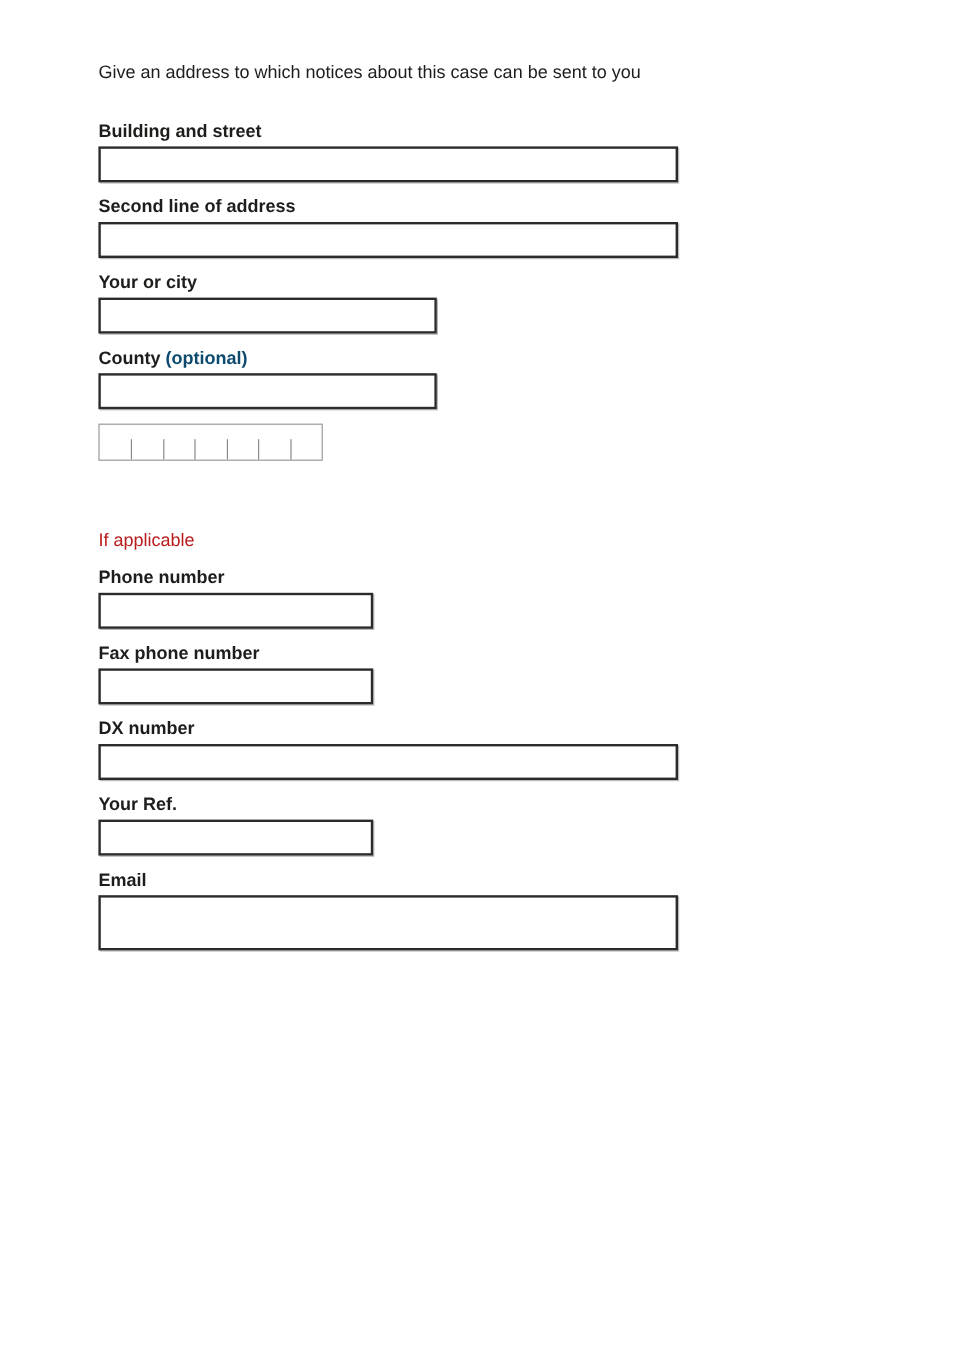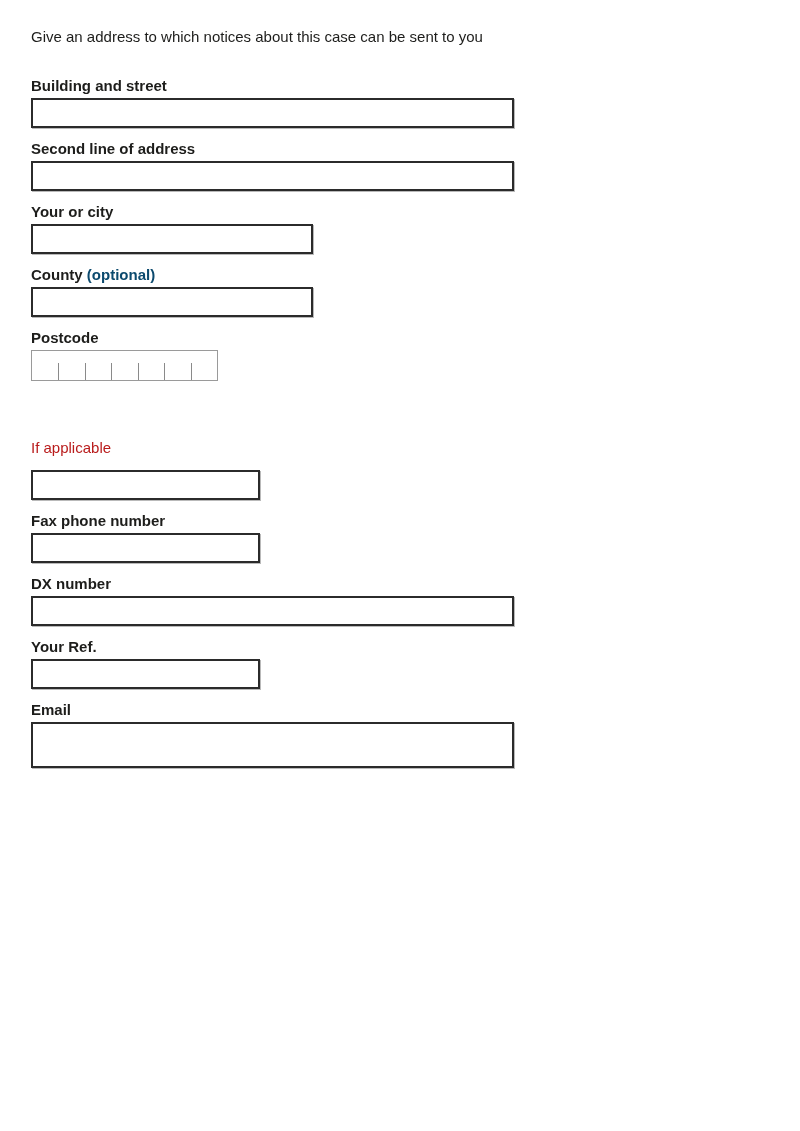--- a/index.html
+++ b/index.html
@@ -7,21 +7,22 @@
     width: 800px;
     height: 1131px;
     background: #ffffff;
     font-family: "Liberation Sans", sans-serif;
     color: #1d1d1b;
   }
   .page {
     position: relative;
     width: 800px;
     height: 1003px;
-    padding: 27px 0 0 31px;
+    padding: 27px 0 0 82px;
+    margin-top: 24px;
   }
   .heading {
     font-size: 15px;
     line-height: 19px;
     margin-bottom: 31px;
     color: #1d1d1b;
   }
   .field { margin-bottom: 12px; }
   .field-label {
     display: block;
@@ -100,36 +101,36 @@
     <label class="field-label">Your or city</label>
     <input class="text-input w-medium" type="text" value="" style="">
   </div>
 
   <div class="field">
     <label class="field-label"><span>County</span> <span class="hint">(optional)</span></label>
     <input class="text-input w-medium" type="text" value="" style="">
   </div>
 
   <div class="field">
-    <label class="field-label">Postcode</label>
     <div class="postcode-box">
       <span class="tick"></span>
       <span class="tick"></span>
       <span class="tick"></span>
       <span class="tick"></span>
       <span class="tick"></span>
       <span class="tick"></span>
     </div>
   </div>
 
   <div class="section-gap"></div>
 
   <div class="sub-heading">If applicable</div>
 
   <div class="field">
+    <label class="field-label">Phone number</label>
     <input class="text-input w-small" type="text" value="" style="">
   </div>
 
   <div class="field">
     <label class="field-label">Fax phone number</label>
     <input class="text-input w-small" type="text" value="" style="">
   </div>
 
   <div class="field">
     <label class="field-label">DX number</label>

